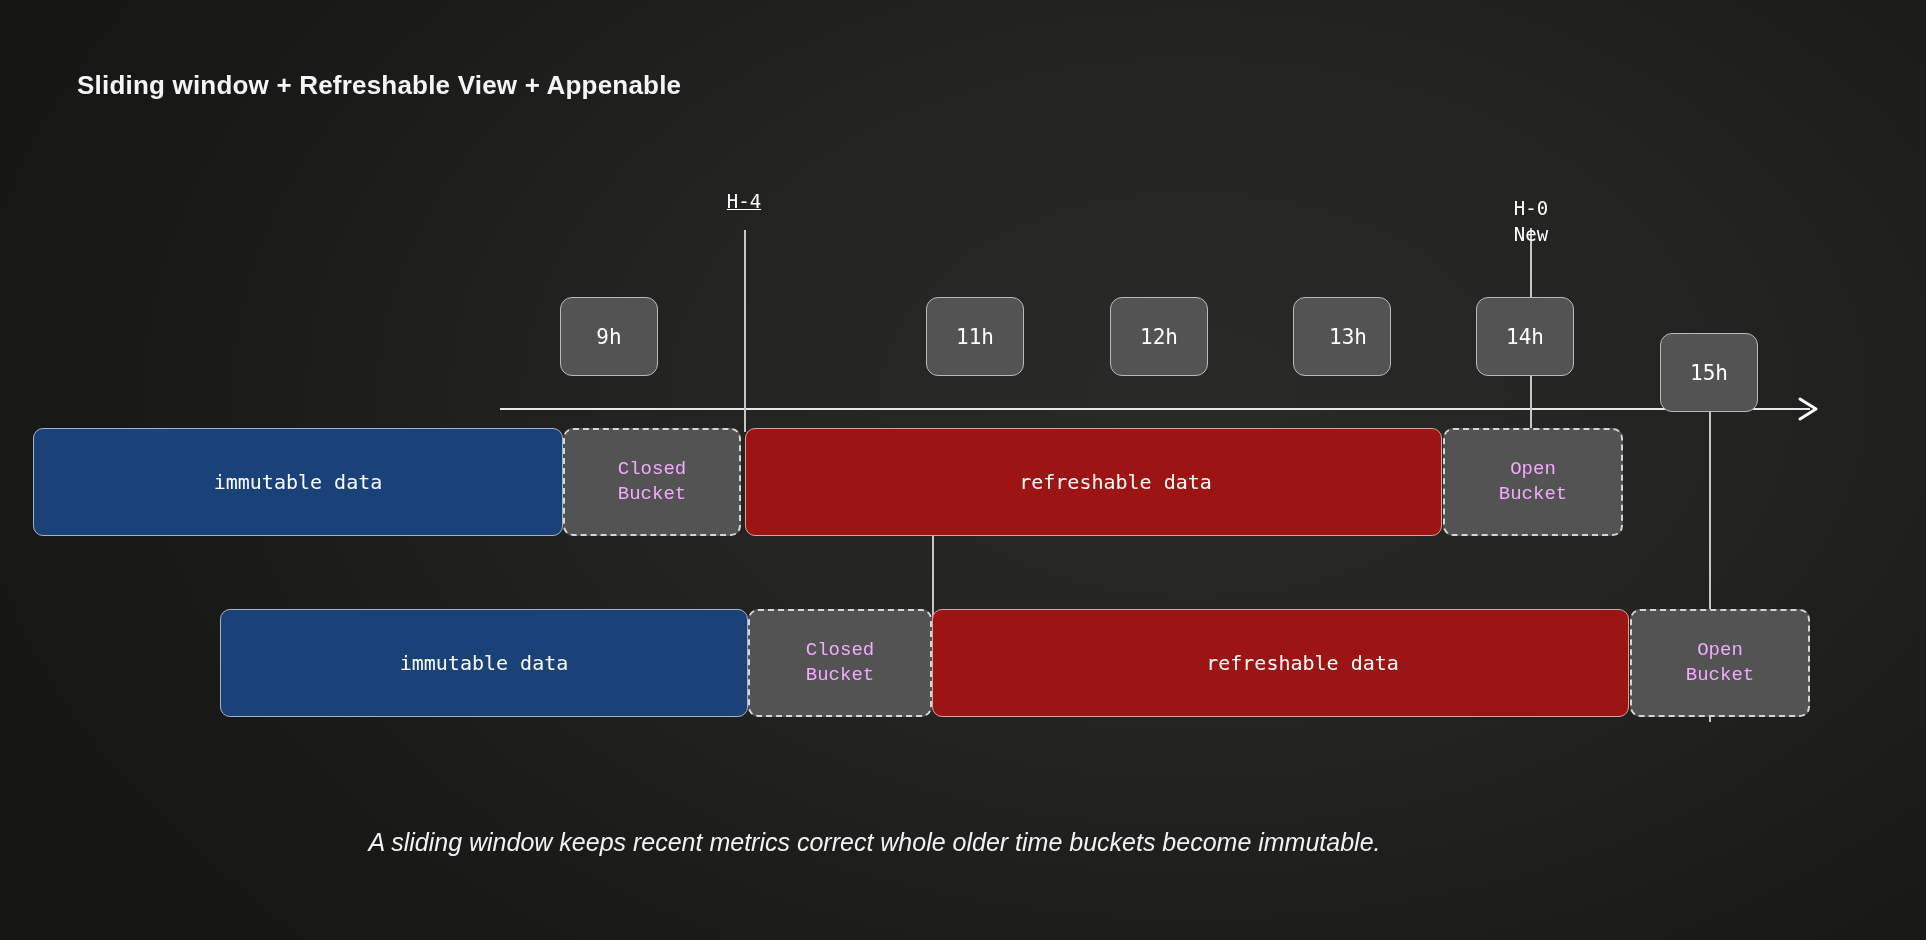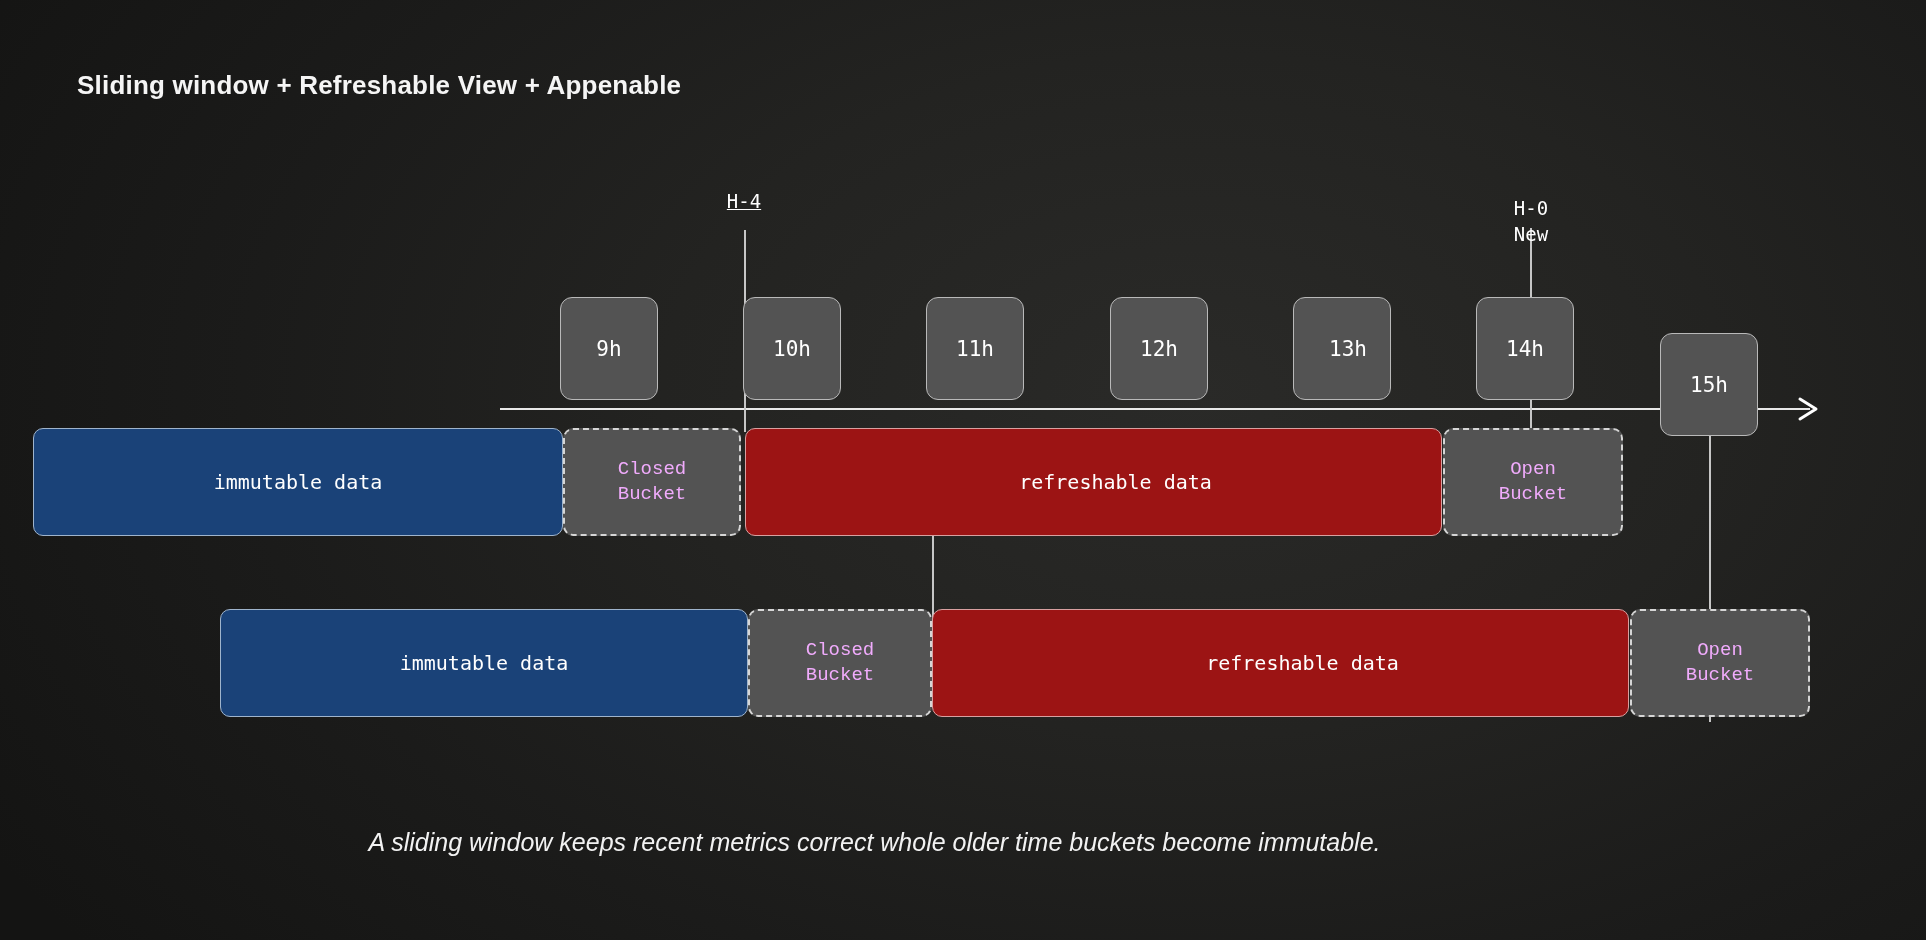--- a/index.html
+++ b/index.html
@@ -44,21 +44,21 @@
     left: 1796px;
     top: 395px;
     width: 26px;
     height: 28px;
   }
 
   
   .hour-box {
     position: absolute;
     width: 98px;
-    height: 103px;
+    height: 79px;
     border: 1.6px solid #b9b9b9;
     border-radius: 12px;
     background: #535353;
     display: flex;
     align-items: center;
     justify-content: center;
     font-family: "DejaVu Sans Mono", monospace;
     font-size: 21px;
     color: #ffffff;
     box-sizing: border-box;
@@ -152,23 +152,20 @@
 
   <div class="stem" style="left:932px; top:536px; height:130px;"></div>
 
   <div class="marker-label" style="left:694px; top:188px; width:100px;text-decoration:underline;">H-4</div>
   <div class="marker-label" style="left:1481px; top:168px; width:100px;margin-top:27px;">H-0
 New</div>
 
   <div class="hour-box" style="left:560px; top:297px;">
     <span>9h</span>
   </div>
-  <div class="hour-box" style="left:743px; top:297px;">
-    <span>10h</span>
-  </div>
   <div class="hour-box" style="left:926px; top:297px;">
     <span>11h</span>
   </div>
   <div class="hour-box" style="left:1110px; top:297px;">
     <span>12h</span>
   </div>
   <div class="hour-box" style="left:1293px; top:297px;padding-left:12px;">
     <span>13h</span>
   </div>
   <div class="hour-box" style="left:1476px; top:297px;">

